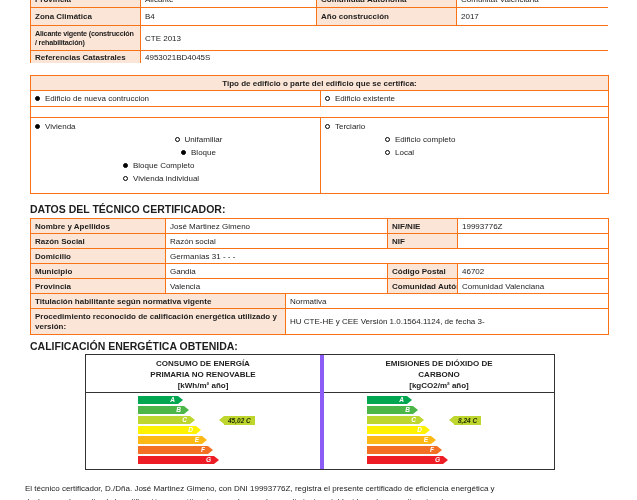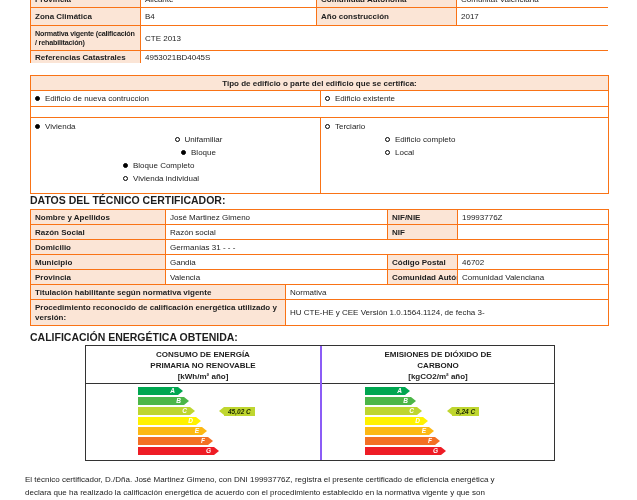--- a/index.html
+++ b/index.html
@@ -34,30 +34,30 @@
   .btable .hdr td { text-align: center; font-weight: bold; background: #fbe5d6; }
 
   .opt { display: flex; align-items: center; height: 13px; font-size: 8px; }
   .radio {
     display: inline-block; width: 5px; height: 5px; border: 1px solid #000;
     border-radius: 50%; margin-right: 5px; flex: 0 0 auto; background: #fff;
   }
   .radio.filled { background: #000; }
   .ind1 { padding-left: 46px; justify-content: center; } .ind2 { padding-left: 88px; } .ind1r { padding-left: 60px; }
 
-  .section-heading { font-size: 10.5px; font-weight: bold; }
+  .section-heading { font-size: 10.5px; font-weight: bold; margin-top: 9px; }
   .dtable { margin-top: 3px; }
   .ctable-heading { margin-top: 5px; }
 
   .chart-box {
     margin: 2px 0 0 55px; width: 470px; height: 116px;
     border: 1px solid #333; display: flex;
   }
   .chart-col { width: 50%; display: flex; flex-direction: column; }
-  .chart-col + .chart-col { border-left: 2px solid #8b5cf6; }
+  .chart-col + .chart-col { border-left: 4px solid #8b5cf6; }
   .chart-head {
     height: 38px; border-bottom: 1px solid #333; text-align: center;
     font-size: 8px; font-weight: bold; line-height: 11px; padding-top: 3px;
   }
   .chart-area { position: relative; flex: 1; padding-top: 3px; }
   .bars-left { margin-left: 52px; }
   .bars-right { margin-left: 43px; }
   .e-bar {
     position: relative; height: 8px; margin-bottom: 2px;
     display: flex; align-items: center; justify-content: flex-end;
@@ -106,21 +106,21 @@
         <td class="lbl">Comunidad Autónoma</td>
         <td>Comunitat Valenciana</td>
       </tr>
       <tr class="r18">
         <td class="lbl">Zona Climática</td>
         <td>B4</td>
         <td class="lbl">Año construcción</td>
         <td>2017</td>
       </tr>
       <tr class="r25">
-        <td class="lbl two-line">Normativa vigente (calificación / rehabilitación)</td>
+        <td class="lbl two-line">Alicante vigente (construcción / rehabilitación)</td>
         <td colspan="3">CTE 2013</td>
       </tr>
       <tr class="r13">
         <td class="lbl">Referencias Catastrales</td>
         <td colspan="3">4953021BD4045S</td>
       </tr>
     </tbody>
       </table>
   </div>
 

